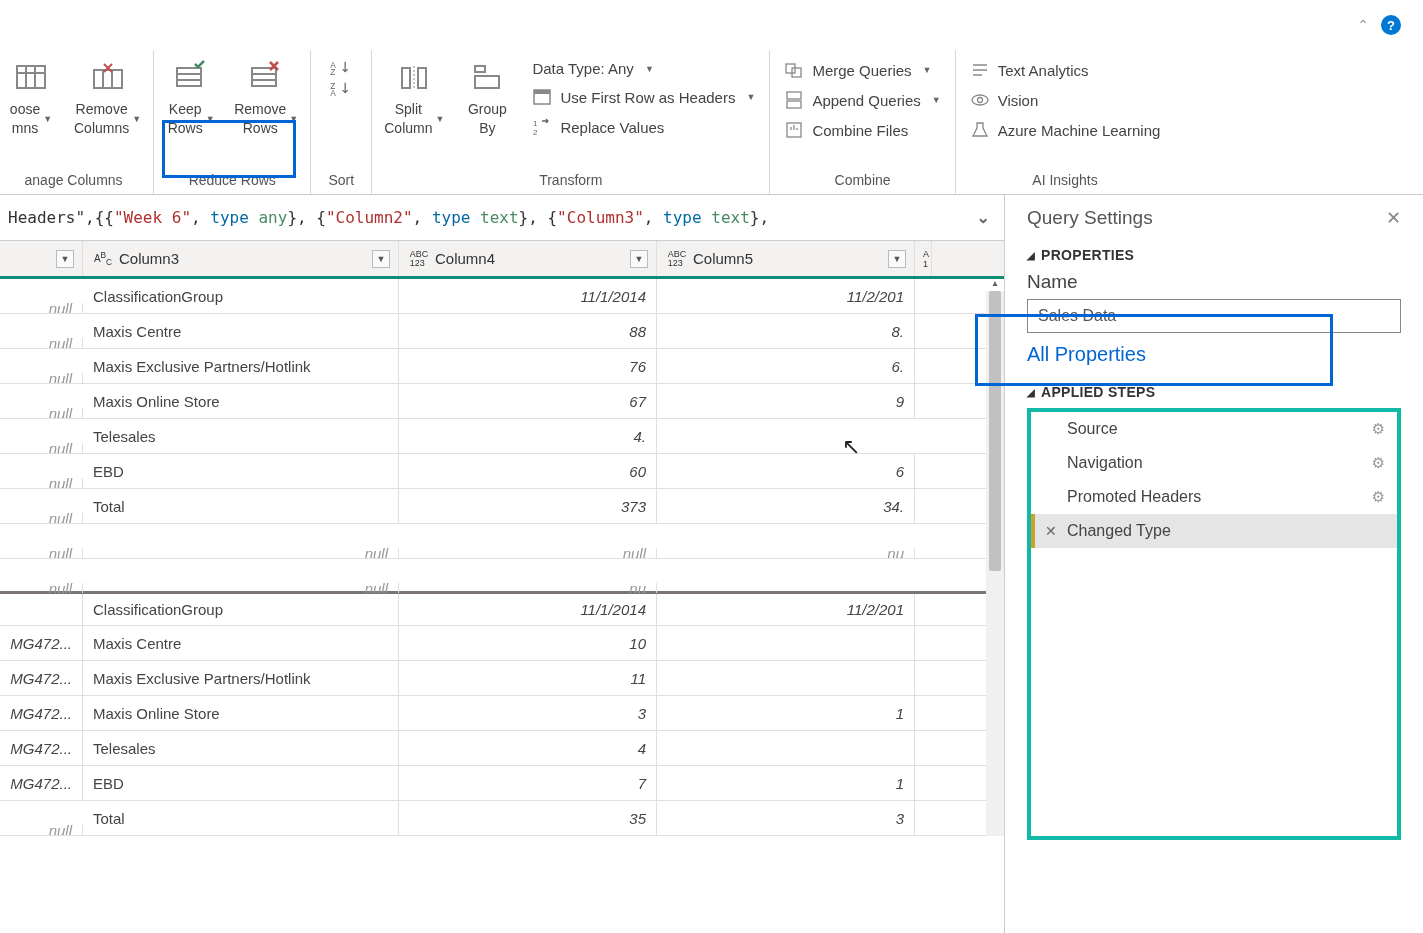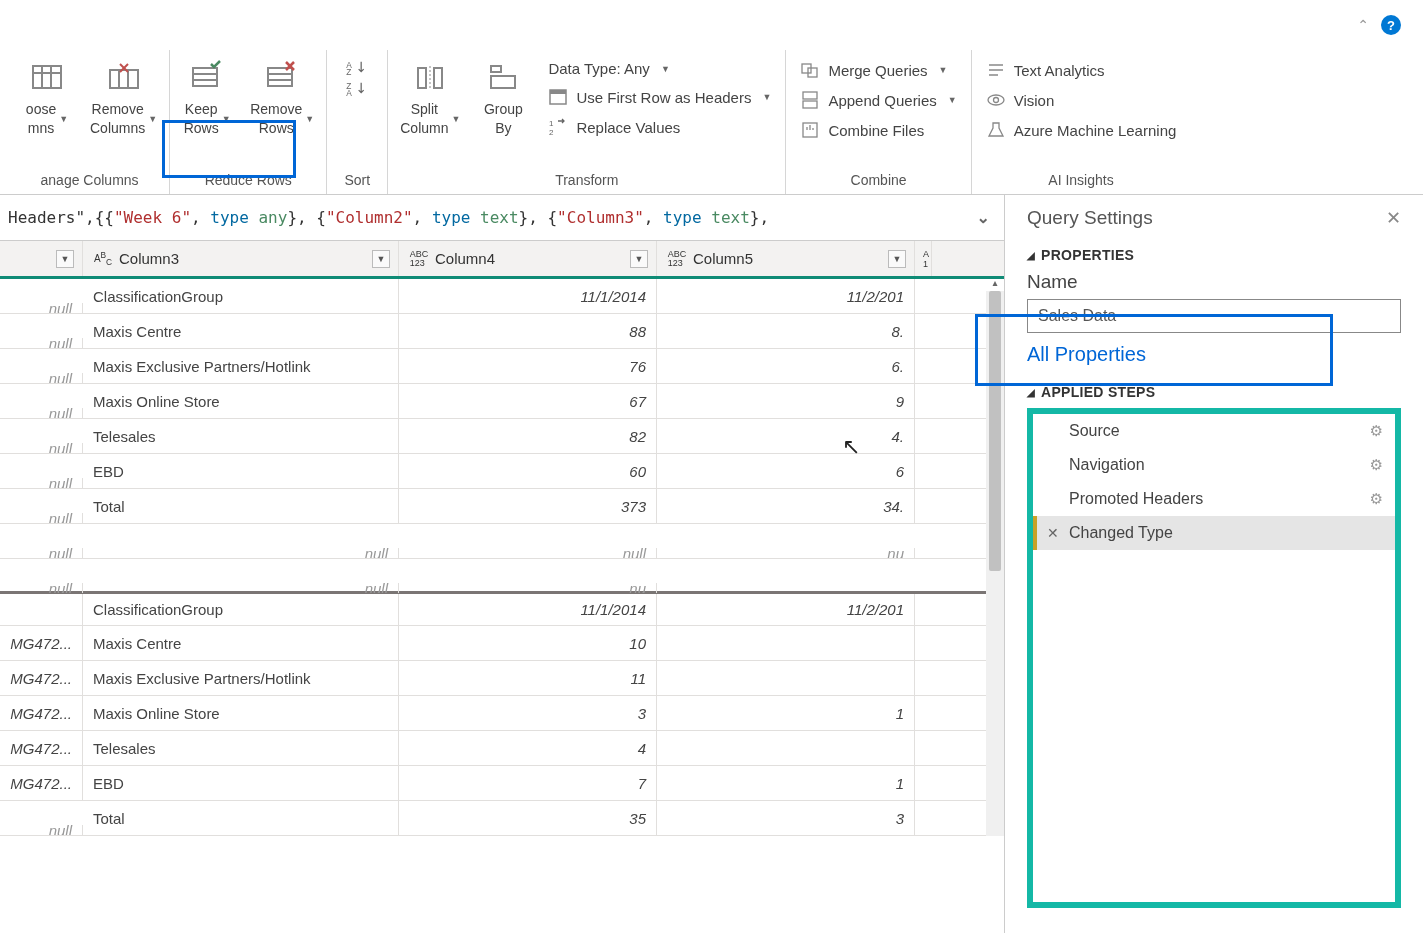--- a/index.html
+++ b/index.html
@@ -58,39 +58,39 @@
 
 .right-pane { width: 418px; padding: 12px 22px 12px 22px; }
 .rp-title { display: flex; justify-content: space-between; align-items: center; font-size: 19px; color: #555; margin-bottom: 18px; }
 .rp-close { font-size: 18px; color: #888; cursor: pointer; }
 .rp-section { margin-bottom: 18px; }
 .rp-sh { font-size: 14px; font-weight: 700; letter-spacing: 0.3px; color: #333; display: flex; align-items: center; gap: 6px; margin-bottom: 8px; }
 .rp-sh .caret { font-size: 10px; }
 .rp-name-lbl { font-size: 19px; color: #444; margin: 4px 0 6px 0; }
 .rp-name-input { width: 100%; height: 34px; border: 1px solid #888; padding: 0 10px; font-size: 16px; color: #555; }
 .rp-link { color: #0066d6; font-size: 20px; margin-top: 10px; cursor: pointer; }
-.steps { border: 6px solid #14b8a6; height: 500px; }
+.steps { border: 4px solid #14b8a6; height: 432px; }
 .step { display: flex; align-items: center; height: 34px; padding: 0 10px 0 36px; font-size: 16px; color: #444; position: relative; }
 .step.sel { background: #e5e5e5; border-left: 4px solid #c9a227; padding-left: 32px; }
 .step .gear { position: absolute; right: 12px; color: #999; font-size: 15px; }
 .step .xdel { position: absolute; left: 10px; color: #666; font-size: 14px; }
 
 .cursor-arrow { position: absolute; left: 842px; top: 434px; font-size: 22px; color: #222; }
 </style>
 </head>
 <body>
 
 <div class="topbar">
   <span class="chev">⌃</span>
   <span class="help">?</span>
 </div>
 
 <div class="ribbon">
 
-  <div class="rib-group" style="padding-left:16px;gap:16px;">
+  <div class="rib-group" style="padding-left:0;gap:16px;">
     <div class="rib-body">
       <div class="rib-btn">
         <div class="rib-icon">
             <svg viewBox="0 0 36 36">
               <rect x="4" y="6" width="28" height="22" fill="none" stroke="#888" stroke-width="2"></rect>
               <line x1="4" y1="13" x2="32" y2="13" stroke="#888" stroke-width="2"></line>
               <line x1="13" y1="6" x2="13" y2="28" stroke="#888" stroke-width="2"></line>
               <line x1="22" y1="6" x2="22" y2="28" stroke="#888" stroke-width="2"></line>
             </svg>
           </div>
@@ -349,21 +349,20 @@
           </div>
           <div class="row">
             <div class="cell c2 r null" style="font-style: italic;">null</div>
             <div class="cell c3">Maxis Online Store</div>
             <div class="cell c4 r" style="font-style: italic;">67</div>
             <div class="cell c5 r" style="font-style: italic;">9</div>
           </div>
           <div class="row">
             <div class="cell c2 r null" style="font-style: italic;">null</div>
             <div class="cell c3">Telesales</div>
-            <div class="cell c4 r" style="font-style: italic;">82</div>
             <div class="cell c5 r" style="font-style: italic;">4.</div>
           </div>
           <div class="row">
             <div class="cell c2 r null" style="font-style: italic;">null</div>
             <div class="cell c3">EBD</div>
             <div class="cell c4 r" style="font-style: italic;">60</div>
             <div class="cell c5 r" style="font-style: italic;">6</div>
           </div>
           <div class="row">
             <div class="cell c2 r null" style="font-style: italic;">null</div>

